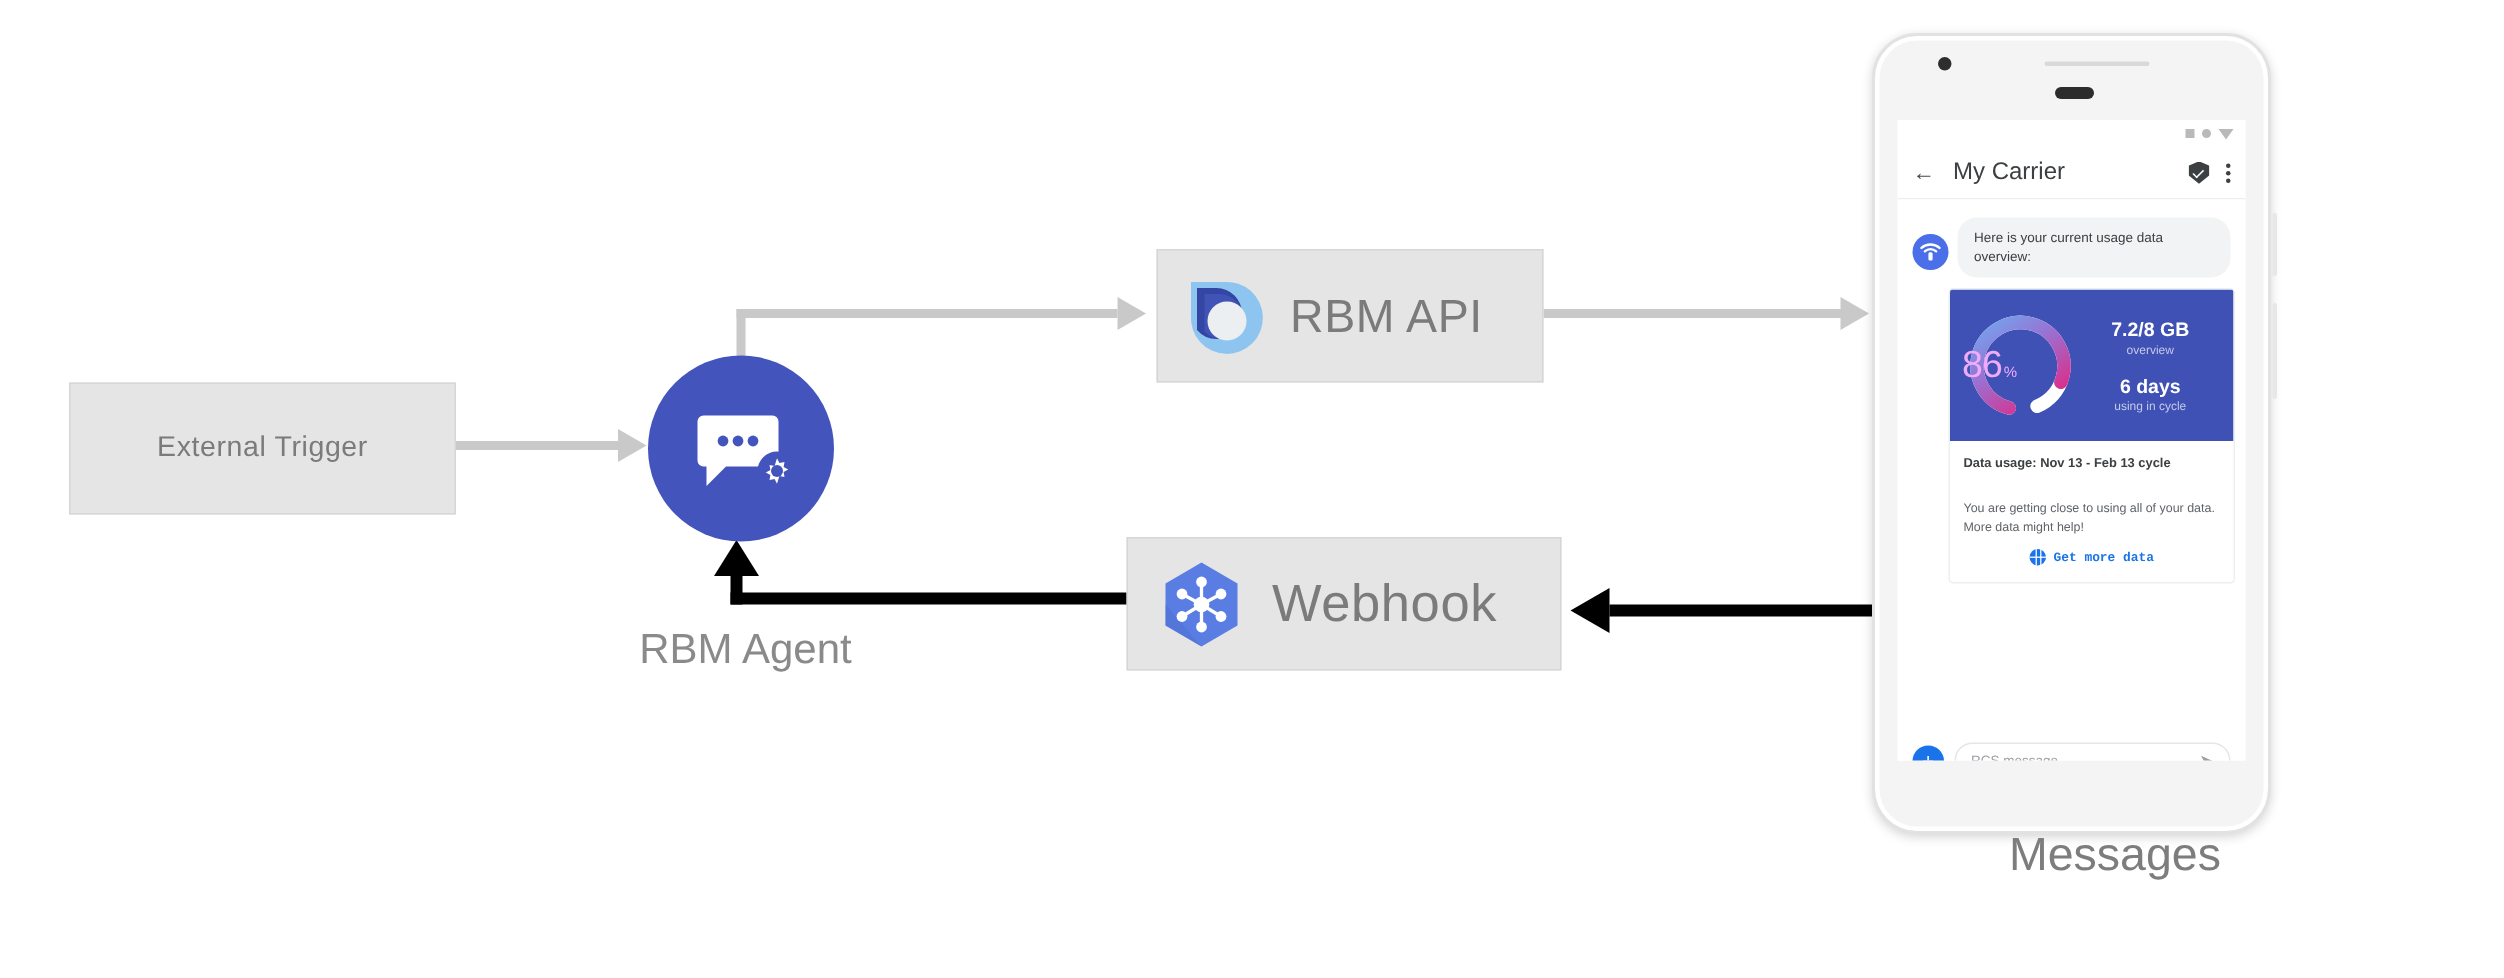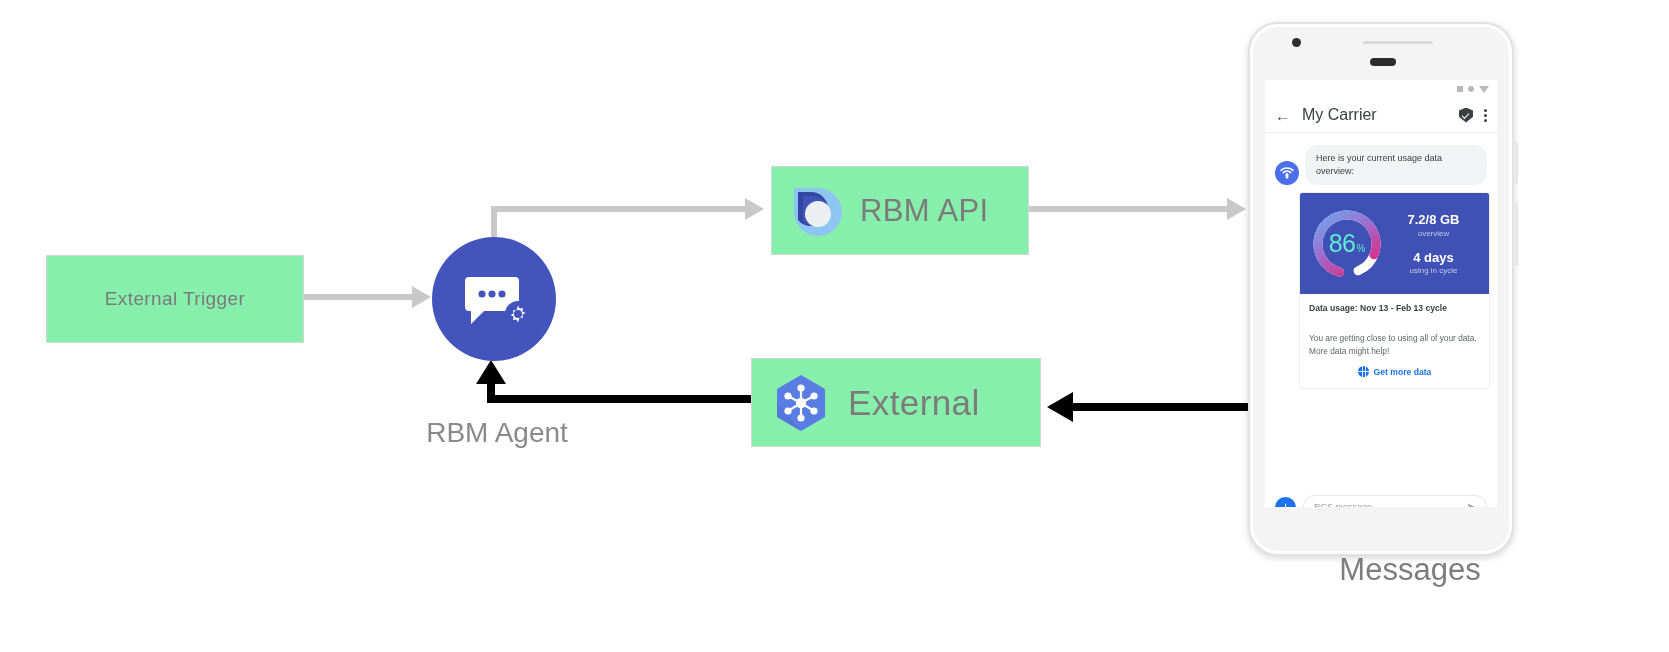--- a/index.html
+++ b/index.html
@@ -2,21 +2,21 @@
 <html><head>
 <meta charset="utf-8">
 <style>
   html,body{margin:0;padding:0;background:#ffffff;}
   body{width:1669px;height:652px;position:relative;overflow:hidden;
        font-family:"Liberation Sans","DejaVu Sans",sans-serif;}
 
   .canvas{position:absolute;left:0;top:0;width:1669px;height:652px;}
 
   
-  .node-box{position:absolute;border:1px solid #d6d6d6;background:#86efac;
+  .node-box{position:absolute;border:1px solid #d6d6d6;background:#e5e5e5;
             display:flex;align-items:center;box-sizing:border-box;}
   .node-label{color:#7b7b7b;font-weight:300;letter-spacing:.4px;
               white-space:nowrap;}
 
   
   #external-trigger{left:46px;top:255px;width:258px;height:88px;
                     justify-content:center;}
   #external-trigger .node-label{font-size:19px;}
 
   
@@ -78,46 +78,46 @@
              clip-path:polygon(50% 0,100% 20%,100% 62%,50% 100%,0 62%,0 20%);
              position:relative;}
   .tb-shield:after{content:"";position:absolute;left:3px;top:5px;width:6px;height:3px;
              border-left:1.6px solid #fff;border-bottom:1.6px solid #fff;
              transform:rotate(-45deg);}
   .tb-more{margin-left:11px;display:flex;flex-direction:column;gap:2px;}
   .tb-more i{width:3px;height:3px;border-radius:50%;background:#3c4043;display:block;}
 
   
   .convo{padding:12px 0 0 0;background:#fff;height:341px;position:relative;}
-  .msg-row{display:flex;align-items:flex-end;padding:0 10px;gap:6px;}
+  .msg-row{display:flex;align-items:center;padding:0 10px;gap:6px;}
   .avatar{width:24px;height:24px;border-radius:50%;background:#4a6fe8;flex:0 0 auto;
           position:relative;margin-top:6px;}
   .avatar .wifi{position:absolute;left:5px;top:6px;width:14px;height:12px;}
   .bubble{background:#f1f3f4;border-radius:13px;padding:7px 11px;font-size:9px;
           color:#3c4043;line-height:1.45;max-width:165px;}
 
   
   .rich-card{margin:7px 10px 0 34px;border:1px solid #eceff1;border-radius:3px;
              overflow:hidden;background:#fff;width:189px;}
   .card-hero{background:#3f51b5;height:101px;display:flex;align-items:center;
              padding:0 8px;box-sizing:border-box;}
   .gauge{width:78px;height:78px;position:relative;flex:0 0 auto;}
   .gauge-num{position:absolute;inset:0;display:flex;align-items:center;
-             justify-content:center;color:#5eead4;font-weight:300;}
+             color:#f0abfc;font-weight:300;}
   .gauge-num b{font-size:25px;font-weight:300;letter-spacing:-.5px;}
   .gauge-num s{font-size:10px;text-decoration:none;margin-left:1px;margin-top:9px;}
   .hero-right{flex:1;text-align:center;color:#fff;}
   .hero-big{font-size:13px;font-weight:bold;line-height:1.2;}
   .hero-sub{font-size:8px;color:#c5cae9;margin-top:1px;}
   .hero-gap{height:12px;}
   .card-body{padding:8px 9px 4px 9px;}
   .card-title{font-size:8.6px;font-weight:bold;color:#3c4043;line-height:1.4;}
   .card-desc{font-size:8.3px;color:#5f6368;line-height:1.5;margin-top:18px;}
   .card-action{display:flex;align-items:flex-end;justify-content:center;gap:5px;
-               padding:9px 0 7px 0;}
+               padding:9px 0 7px 0;font-family:Liberation Mono, monospace;}
   .globe{width:11px;height:11px;border-radius:50%;background:#1a73e8;position:relative;}
   .globe:before{content:"";position:absolute;left:4.5px;top:0;width:2px;height:11px;
                 border-left:1px solid #fff;border-right:1px solid #fff;opacity:.85;}
   .globe:after{content:"";position:absolute;left:0;top:4.5px;width:11px;height:2px;
                border-top:1px solid #fff;opacity:.85;}
   .card-action span{font-size:8.6px;color:#1a73e8;font-weight:bold;}
 
   
   .composer{display:flex;align-items:center;gap:7px;padding:9px 10px;background:#fff;}
   .plus-btn{width:21px;height:21px;border-radius:50%;background:#1a73e8;color:#fff;
@@ -195,21 +195,21 @@
       <circle cx="20" cy="26" r="3.6" fill="#fff"></circle>
       <g stroke="#fff" stroke-width="2.2">
         <line x1="33" y1="33" x2="33" y2="18"></line>
         <line x1="33" y1="33" x2="46" y2="26"></line>
         <line x1="33" y1="33" x2="46" y2="41"></line>
         <line x1="33" y1="33" x2="33" y2="48"></line>
         <line x1="33" y1="33" x2="20" y2="41"></line>
         <line x1="33" y1="33" x2="20" y2="26"></line>
       </g>
     </svg>
-    <div class="node-label">External</div>
+    <div class="node-label">Webhook</div>
   </div>
 
   <div id="phone">
     <div class="phone-body"></div>
     <div class="phone-btn" style="top:120px;height:42px;"></div>
     <div class="phone-btn" style="top:180px;height:64px;"></div>
     <div class="phone-cam"></div>
     <div class="phone-earpiece-top"></div>
     <div class="phone-speaker"></div>
 
@@ -260,21 +260,21 @@
               </svg>
               <div class="gauge-num">
                 <b>86</b>
                 <s>%</s>
               </div>
             </div>
             <div class="hero-right">
               <div class="hero-big">7.2/8 GB</div>
               <div class="hero-sub">overview</div>
               <div class="hero-gap"></div>
-              <div class="hero-big">4 days</div>
+              <div class="hero-big">6 days</div>
               <div class="hero-sub">using in cycle</div>
             </div>
           </div>
           <div class="card-body">
             <div class="card-title">Data usage: Nov 13 - Feb 13 cycle</div>
             <div class="card-desc">You are getting close to using all of your data. More data might help!</div>
             <div class="card-action">
               <div class="globe"></div>
               <span>Get more data</span>
             </div>

